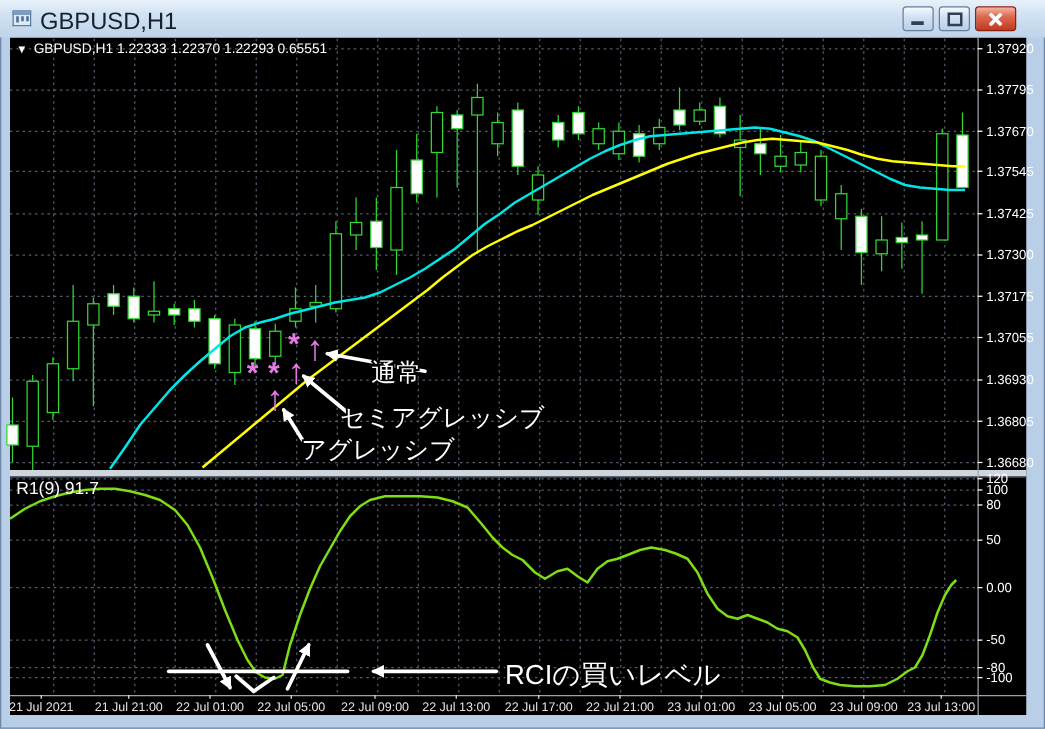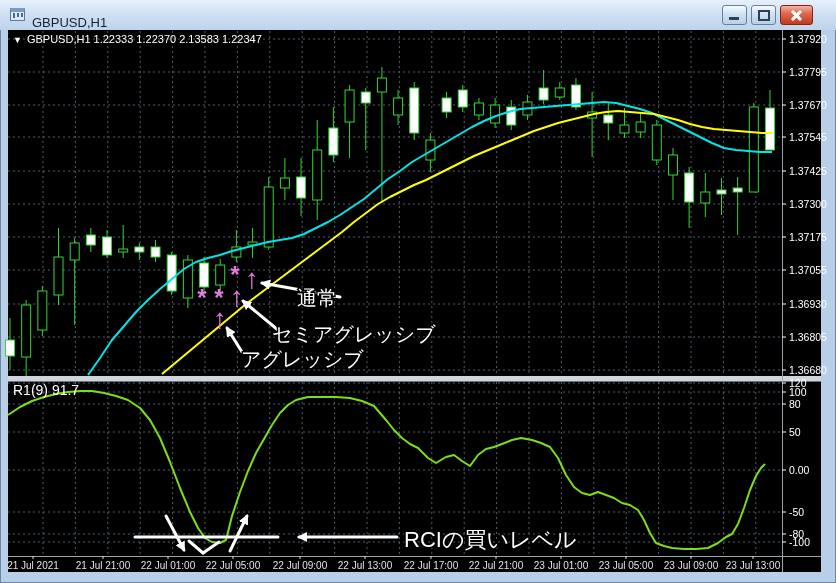--- a/index.html
+++ b/index.html
@@ -4,21 +4,21 @@
 <style>
   html,body{margin:0;padding:0;background:#8aa8c8;font-family:"Liberation Sans",sans-serif;}
   .window{position:relative;width:836px;height:583px;background:#b9cfe8;overflow:hidden;
           box-shadow:inset 0 0 0 1px #6c87a6;}
   .titlebar{position:absolute;left:0;top:0;width:836px;height:30px;
             background:linear-gradient(#e7f1fb,#cfe0f2 45%,#bed4ea);}
   .app-icon{position:absolute;left:10px;top:8px;width:15px;height:13px;background:#dce9f6;
             border:1px solid #5b7b9e;border-top:4px solid #7d9cc0;box-sizing:border-box;}
   .app-icon i{display:block;width:2px;height:5px;background:#4a6a8e;margin:1px 0 0 2px;float:left;}
   .app-icon i+i{margin-left:2px;height:4px;}
-  .title-text{position:absolute;left:32px;top:7px;font-size:13px;color:#16222e;margin-top:8px;}
+  .title-text{position:absolute;left:32px;top:7px;font-size:19px;color:#16222e;}
   .wbtn{position:absolute;top:5px;height:18px;border-radius:3px;border:1px solid #68809c;
         background:linear-gradient(#f5fafd,#cfe1f2 45%,#b9d0e8);cursor:default;}
   .wbtn-min{left:722px;width:23px;} .wbtn-res{left:751px;width:23px;} 
   .wbtn-close{left:780px;width:31px;border-color:#8c2010;
         background:linear-gradient(#f2b4a4,#de6a50 40%,#c03a20);}
   .glyph-min{position:absolute;left:6px;bottom:4px;width:10px;height:3px;background:#2e4154;}
   .glyph-res{position:absolute;left:6px;top:4px;width:8px;height:7px;border:2px solid #2e4154;}
   .glyph-x1,.glyph-x2{position:absolute;left:9px;top:8px;width:13px;height:3px;background:#fff;
         border-radius:1px;}
   .glyph-x1{transform:rotate(45deg);} .glyph-x2{transform:rotate(-45deg);}
@@ -414,17 +414,17 @@
     <span class="wbtn wbtn-res" title="restore">
         <span class="glyph-res"></span>
       </span>
     <span class="wbtn wbtn-close" title="close">
         <span class="glyph-x1"></span>
         <span class="glyph-x2"></span>
       </span>
   </div>
 
   <div class="info-bar">
-    <span class="dd">▼</span><span>GBPUSD,H1  1.22333 1.22370 2.13583 1.22347</span>
+    <span class="dd">▼</span><span>GBPUSD,H1  1.22333 1.22370 1.22293 0.65551</span>
   </div>
 
   <div class="ind-label">R1(9) 91.7</div>
 </div>
 
 </body></html>

